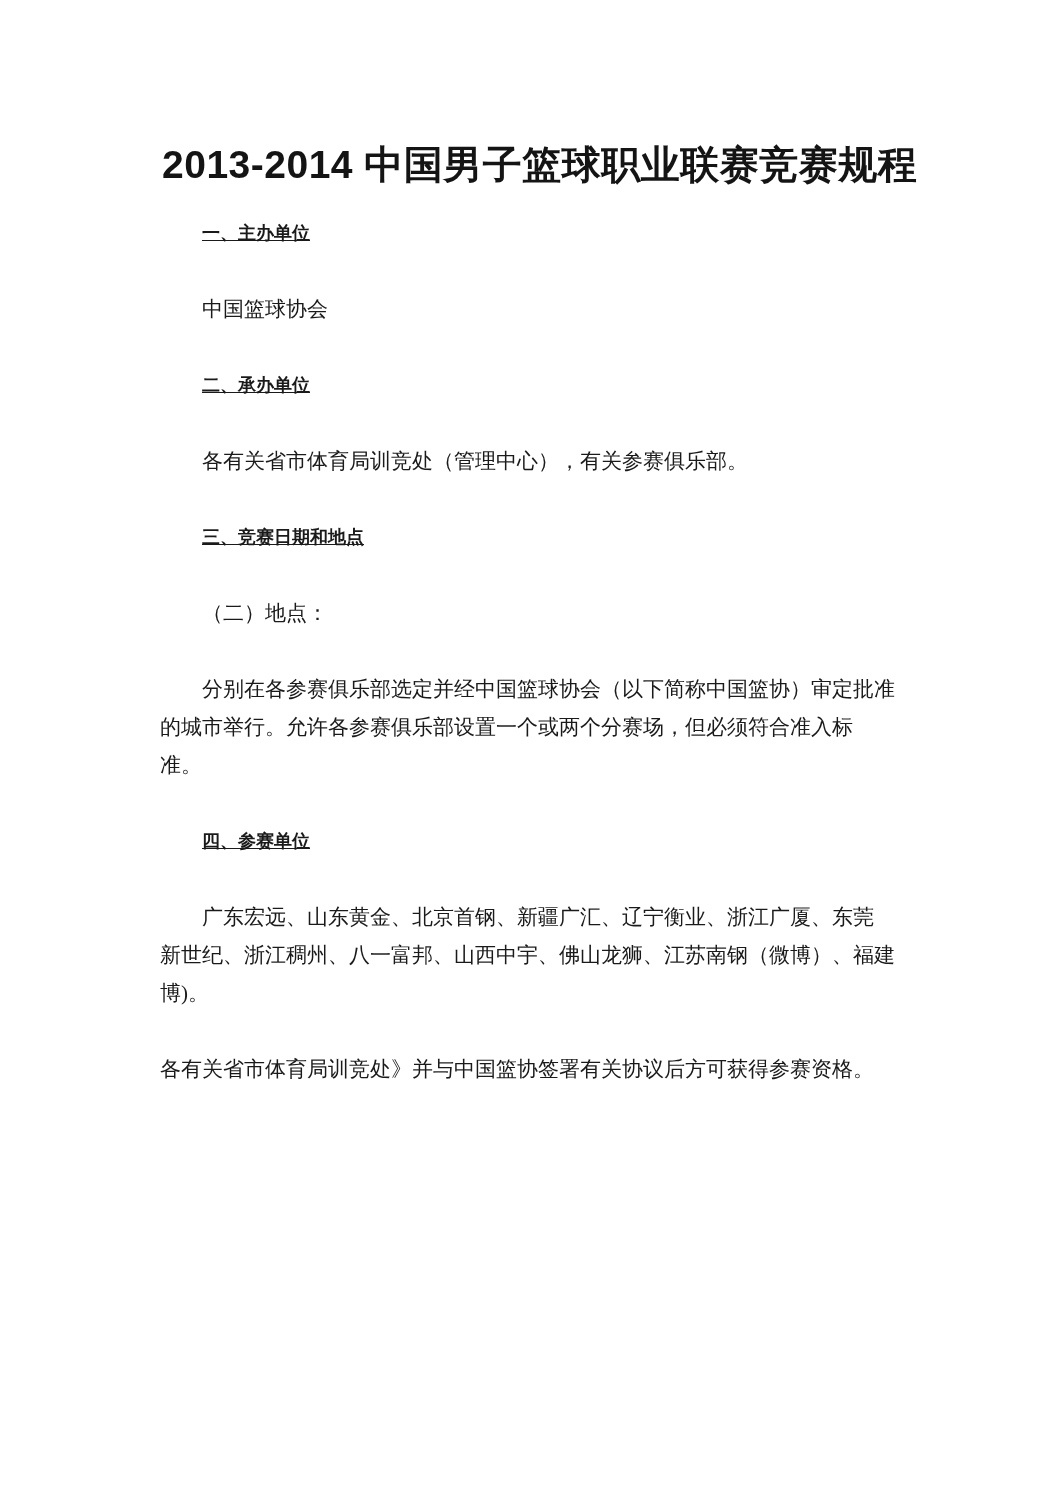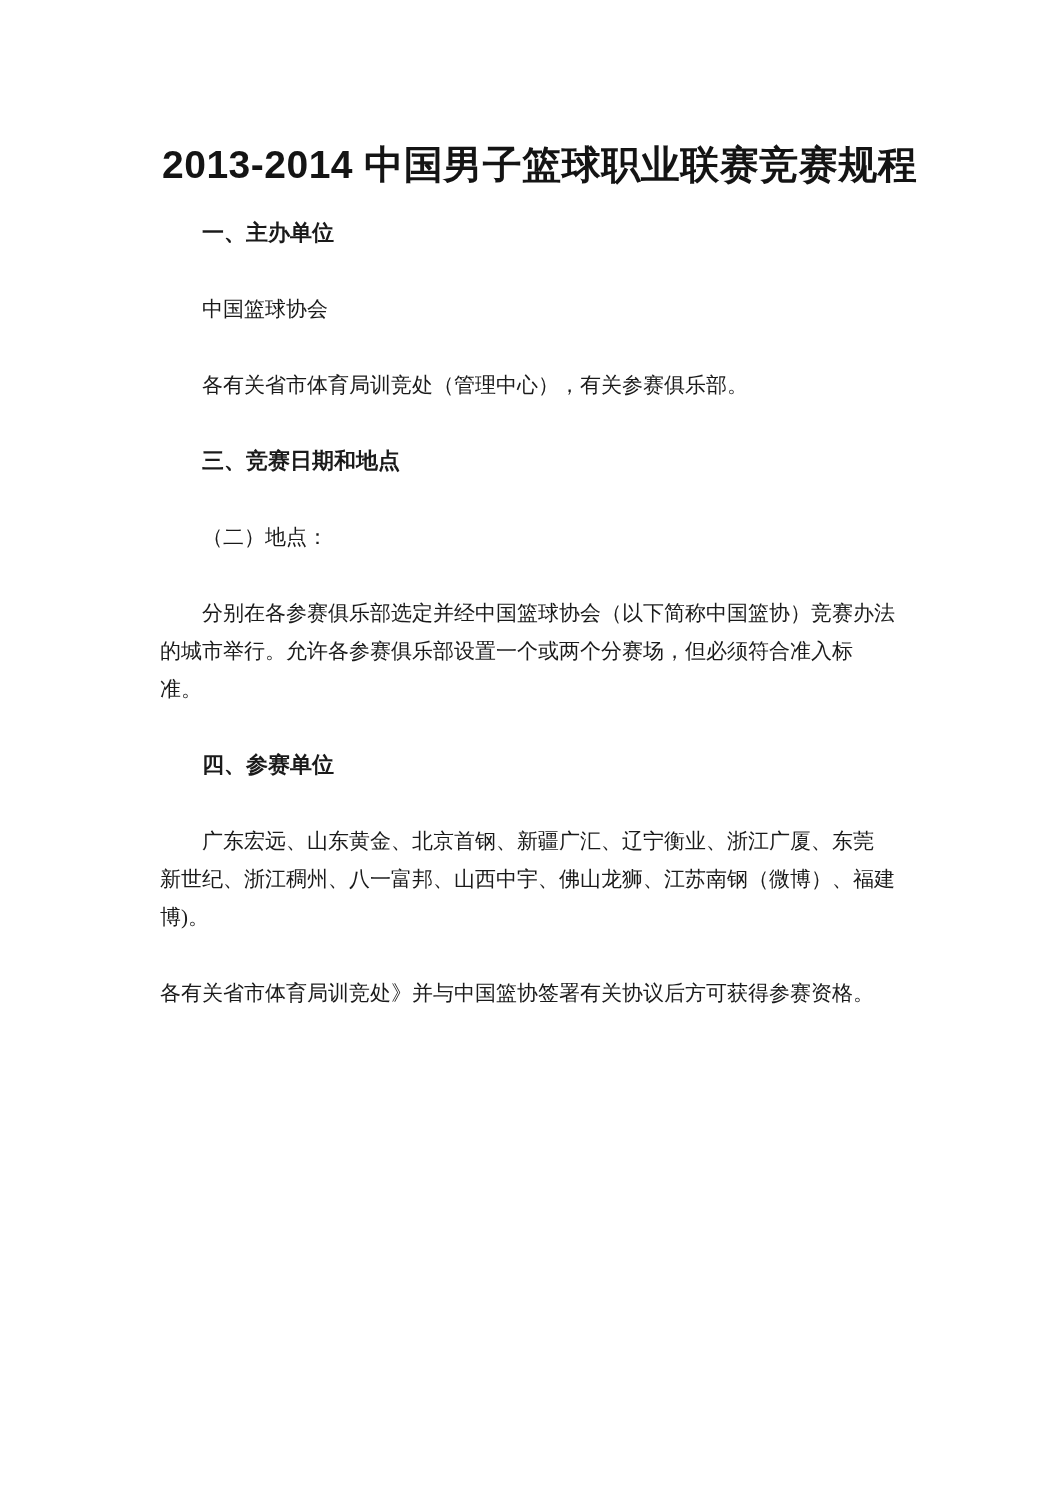--- a/index.html
+++ b/index.html
@@ -19,24 +19,25 @@
     font-family:"Liberation Sans","DejaVu Sans",sans-serif;
     font-weight:600;
     font-size:39px;
     line-height:44px;
     color:#141414;
     letter-spacing:0.5px;
     white-space:nowrap;
   }
   .heading{
     font-weight:bold;
-    font-size:22px;
+    font-size:18px;
     line-height:38px;
     margin:0 0 38px 0;
     padding-left:42px;
+    text-decoration:underline;
   }
   .para{
     margin:0 0 38px 0;
     font-size:21px;
     line-height:38px;
   }
   .line{display:block;}
   .line.first{text-indent:42px;}
 </style>
 </head>
@@ -47,32 +48,33 @@
   <h1 class="doc-title">2013-2014 中国男子篮球职业联赛竞赛规程</h1>
 
   <section>
     <div class="heading">一、主办单位</div>
     <div class="para">
       <span class="line first">中国篮球协会</span>
     </div>
   </section>
 
   <section>
+    <div class="heading">二、承办单位</div>
     <div class="para">
       <span class="line first">各有关省市体育局训竞处（管理中心），有关参赛俱乐部。</span>
     </div>
   </section>
 
   <section>
     <div class="heading">三、竞赛日期和地点</div>
     <div class="para">
       <span class="line first">（二）地点：</span>
     </div>
     <div class="para">
-      <span class="line first">分别在各参赛俱乐部选定并经中国篮球协会（以下简称中国篮协）竞赛办法</span>
+      <span class="line first">分别在各参赛俱乐部选定并经中国篮球协会（以下简称中国篮协）审定批准</span>
       <span class="line">的城市举行。允许各参赛俱乐部设置一个或两个分赛场，但必须符合准入标</span>
       <span class="line">准。</span>
     </div>
   </section>
 
   <section>
     <div class="heading">四、参赛单位</div>
     <div class="para">
       <span class="line first">广东宏远、山东黄金、北京首钢、新疆广汇、辽宁衡业、浙江广厦、东莞</span>
       <span class="line">新世纪、浙江稠州、八一富邦、山西中宇、佛山龙狮、江苏南钢（微博）、福建</span>

